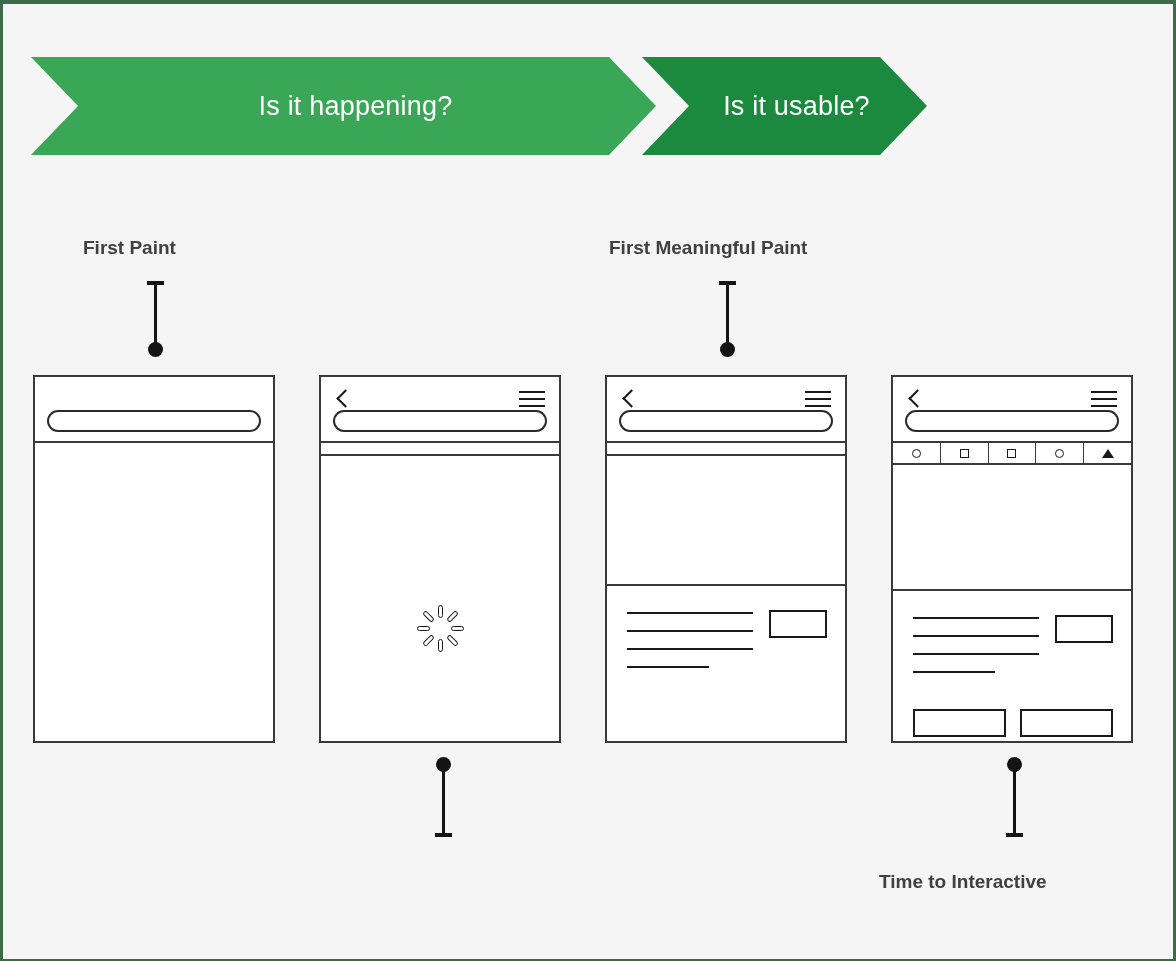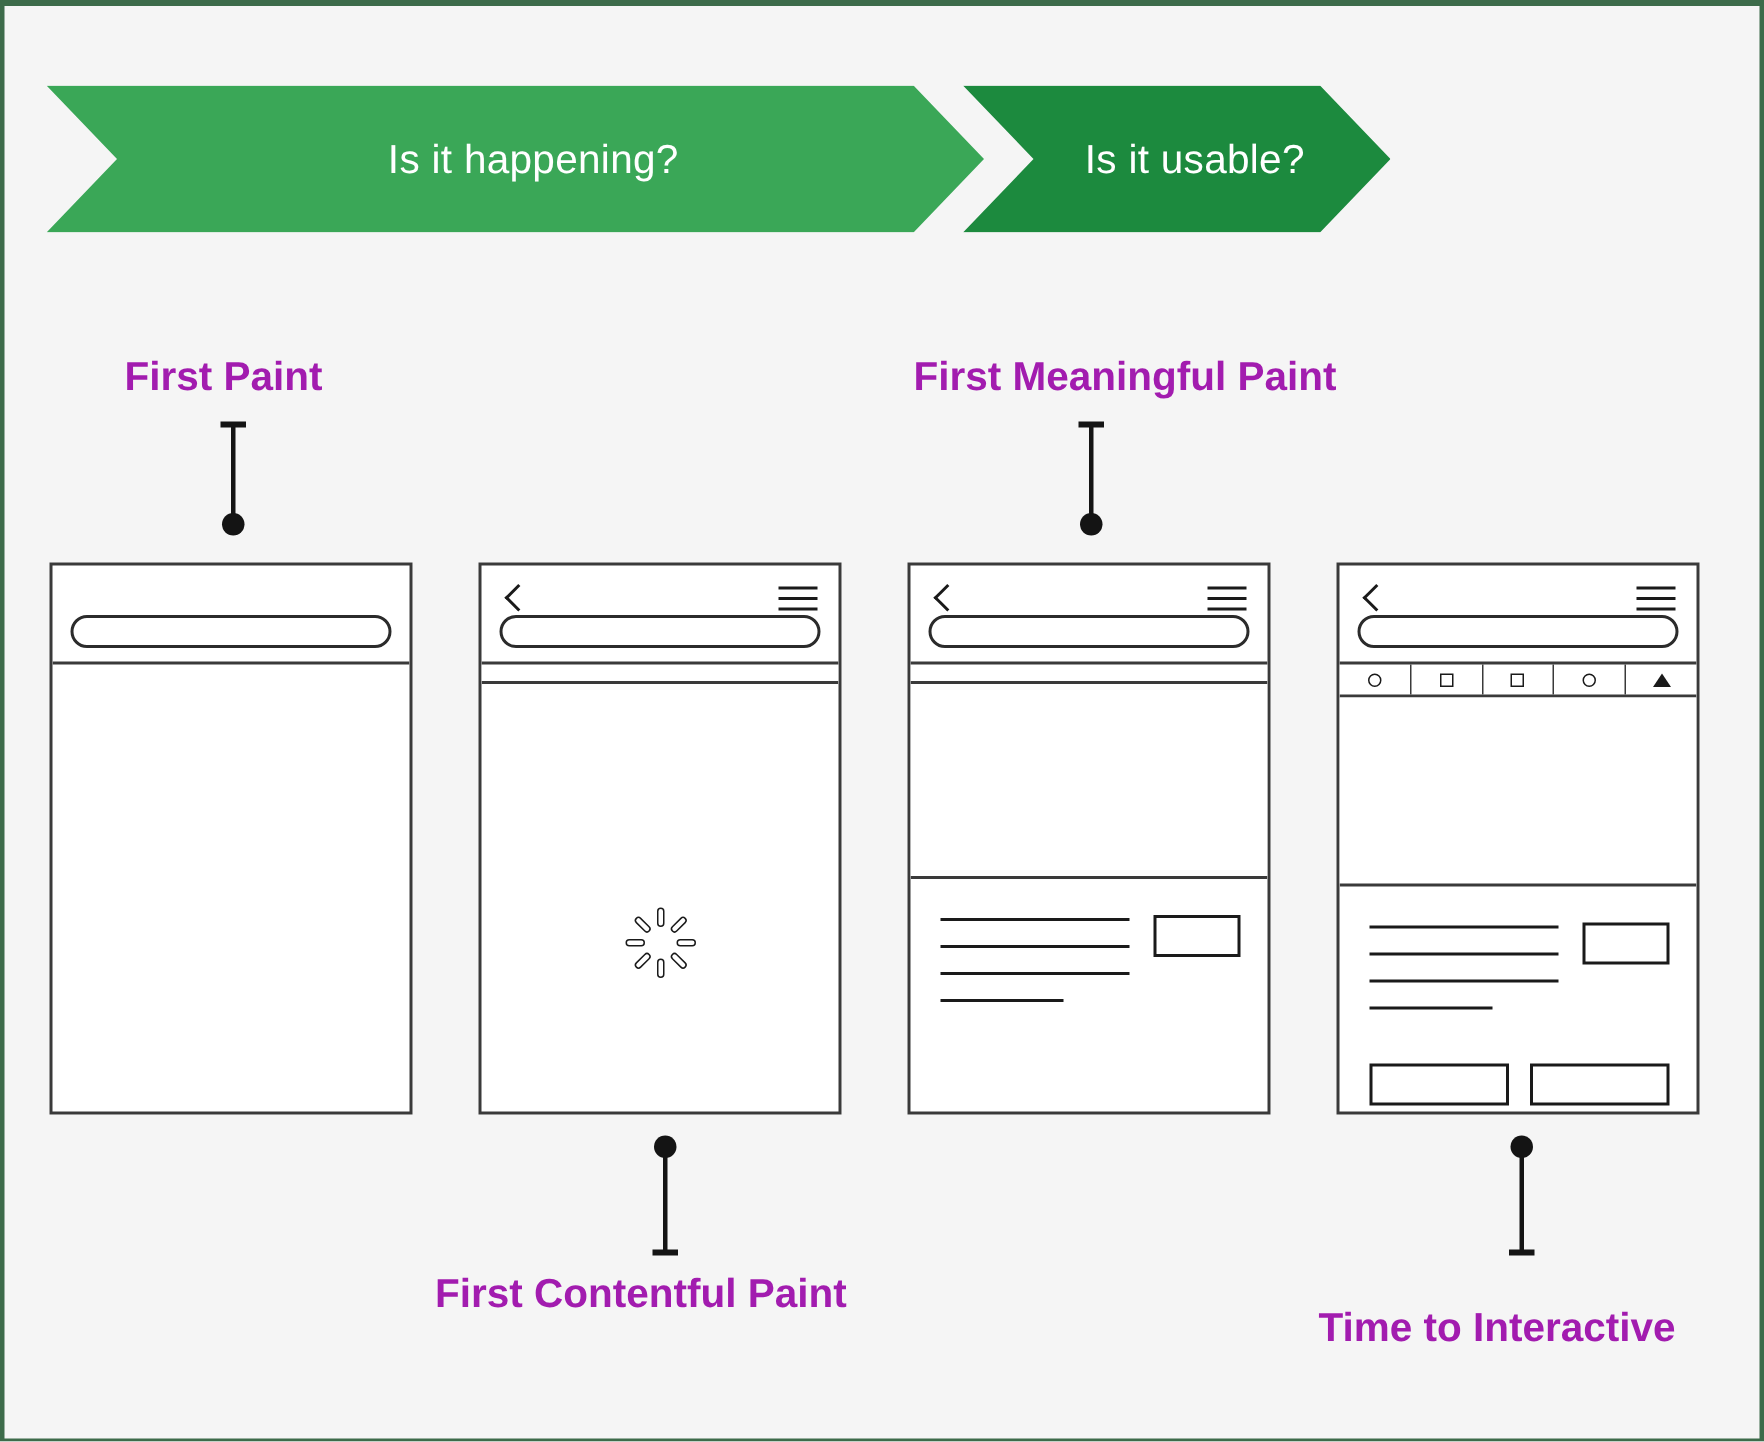--- a/index.html
+++ b/index.html
@@ -76,22 +76,22 @@
     left: 866px;
     width: 280px;
     background: #177c38;
     clip-path: polygon(0 0, 233px 0, 280px 50%, 233px 100%, 0 100%, 47px 50%);
   }
   #chev-2 .chevron-label { margin-left: 20px; }
 
   
   .metric-label {
     position: absolute;
-    color: #a21caf;
-    font-size: 27px;
+    color: #404040;
+    font-size: 19px;
     font-weight: bold;
     white-space: nowrap;
     line-height: 1;
   }
   #label-fp  { left: 80px;  top: 234px; }
   #label-fmp { left: 566px; top: 234px; margin-left: 40px; }
   #label-fcp { left: 287px; top: 845px; }
   #label-tti { left: 876px; top: 868px; }
 
   
@@ -341,21 +341,20 @@
     <div class="chevron" id="chev-0">
       <span class="chevron-label">Is it happening?</span>
     </div>
     <div class="chevron" id="chev-1">
       <span class="chevron-label">Is it usable?</span>
     </div>
   </div>
 
   <div class="metric-label" id="label-fp">First Paint</div>
   <div class="metric-label" id="label-fmp">First Meaningful Paint</div>
-  <div class="metric-label" id="label-fcp">First Contentful Paint</div>
   <div class="metric-label" id="label-tti">Time to Interactive</div>
 
   <div class="connector down" id="conn-fp">
     <div class="cap"></div>
     <div class="stem"></div>
     <div class="dot"></div>
   </div>
   <div class="connector down" id="conn-fmp">
     <div class="cap"></div>
     <div class="stem"></div>

